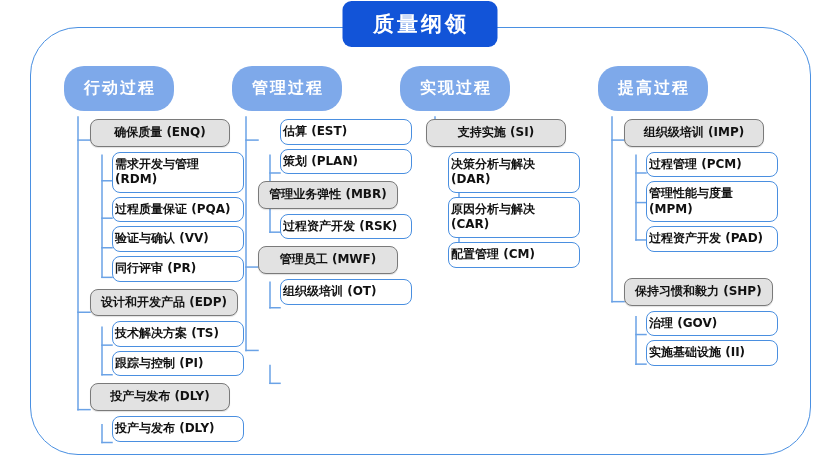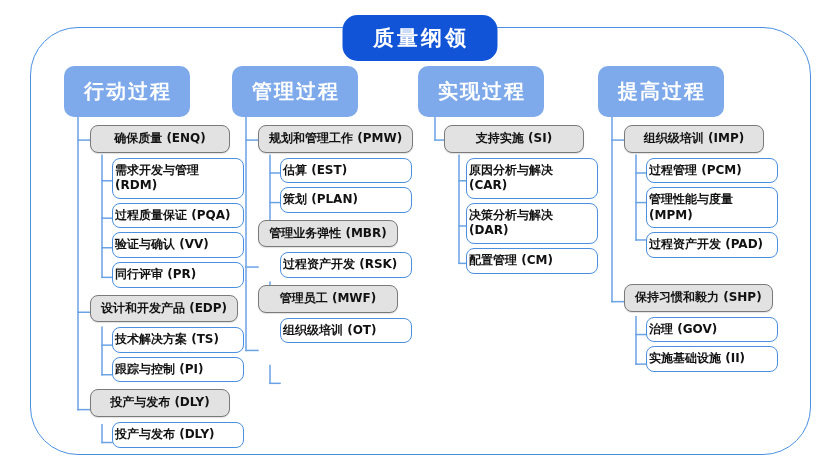--- a/index.html
+++ b/index.html
@@ -20,30 +20,30 @@
     top: 27px;
     width: 781px;
     height: 428px;
     border: 1.6px solid var(--frame-border, #4a90e2);
     border-radius: 48px;
     z-index: 0;
   }
 
   .title-box {
     position: absolute;
-    top: 15px;
+    top: 1px;
     left: 50%;
     transform: translateX(-50%);
     background: var(--title-bg, #1254d8);
     color: #fff;
     font-size: 21px;
     font-weight: bold;
     letter-spacing: 3px;
     padding: 9px 28px 9px 31px;
-    border-radius: 15px;
+    border-radius: 9px;
     z-index: 3;
     white-space: nowrap;
   }
 
   .connectors {
     position: absolute;
     left: 0; top: 0;
     width: 839px;
     height: 469px;
     pointer-events: none;
@@ -58,24 +58,24 @@
 
   .columns { position: absolute; left: 0; top: 0; width: 100%; height: 100%; }
 
   .column { position: absolute; top: 66px; }
 
   .col-header {
     display: inline-block;
     background: var(--header-bg, #7ea9ea);
     color: #fff;
     font-weight: bold;
-    font-size: 20px;
+    font-size: 16px;
     letter-spacing: 2px;
     padding: 12px 18px 12px 20px;
-    border-radius: 10px;
+    border-radius: 20px;
     position: relative;
     z-index: 2;
     white-space: nowrap;
     text-align: center;
   }
 
   .groups { margin-top: 8px; }
   .group { margin-top: 7px; }
   .group:first-child { margin-top: 0; }
   
@@ -187,45 +187,44 @@
           </div>
           <div class="group">
             <div class="l2box">投产与发布 (DLY)</div>
             <div class="children">
               <div class="l3box">投产与发布 (DLY)</div>
             </div>
           </div>
         </div></div>
       <div class="column" style="left: 232px;"><div class="col-header">管理过程</div><div class="groups">
           <div class="group">
-            <div class="l2box">规划和管理工作 (PMW)</div>
             <div class="children">
               <div class="l3box">估算 (EST)</div>
               <div class="l3box">策划 (PLAN)</div>
             </div>
           </div>
           <div class="group">
             <div class="l2box">管理业务弹性 (MBR)</div>
             <div class="children">
               <div class="l3box">过程资产开发 (RSK)</div>
             </div>
           </div>
           <div class="group">
             <div class="l2box">管理员工 (MWF)</div>
             <div class="children">
               <div class="l3box">组织级培训 (OT)</div>
             </div>
           </div>
         </div></div>
-      <div class="column" style="left: 418px;"><div class="col-header">实现过程</div><div class="groups">
+      <div class="column" style="left: 400px;"><div class="col-header">实现过程</div><div class="groups">
           <div class="group">
             <div class="l2box">支持实施 (SI)</div>
             <div class="children">
+              <div class="l3box">决策分析与解决 (DAR)</div>
               <div class="l3box">原因分析与解决 (CAR)</div>
-              <div class="l3box">决策分析与解决 (DAR)</div>
               <div class="l3box">配置管理 (CM)</div>
             </div>
           </div>
         </div></div>
       <div class="column" style="left: 598px;"><div class="col-header">提高过程</div><div class="groups">
           <div class="group">
             <div class="l2box">组织级培训 (IMP)</div>
             <div class="children">
               <div class="l3box">过程管理 (PCM)</div>
               <div class="l3box">管理性能与度量 (MPM)</div>

